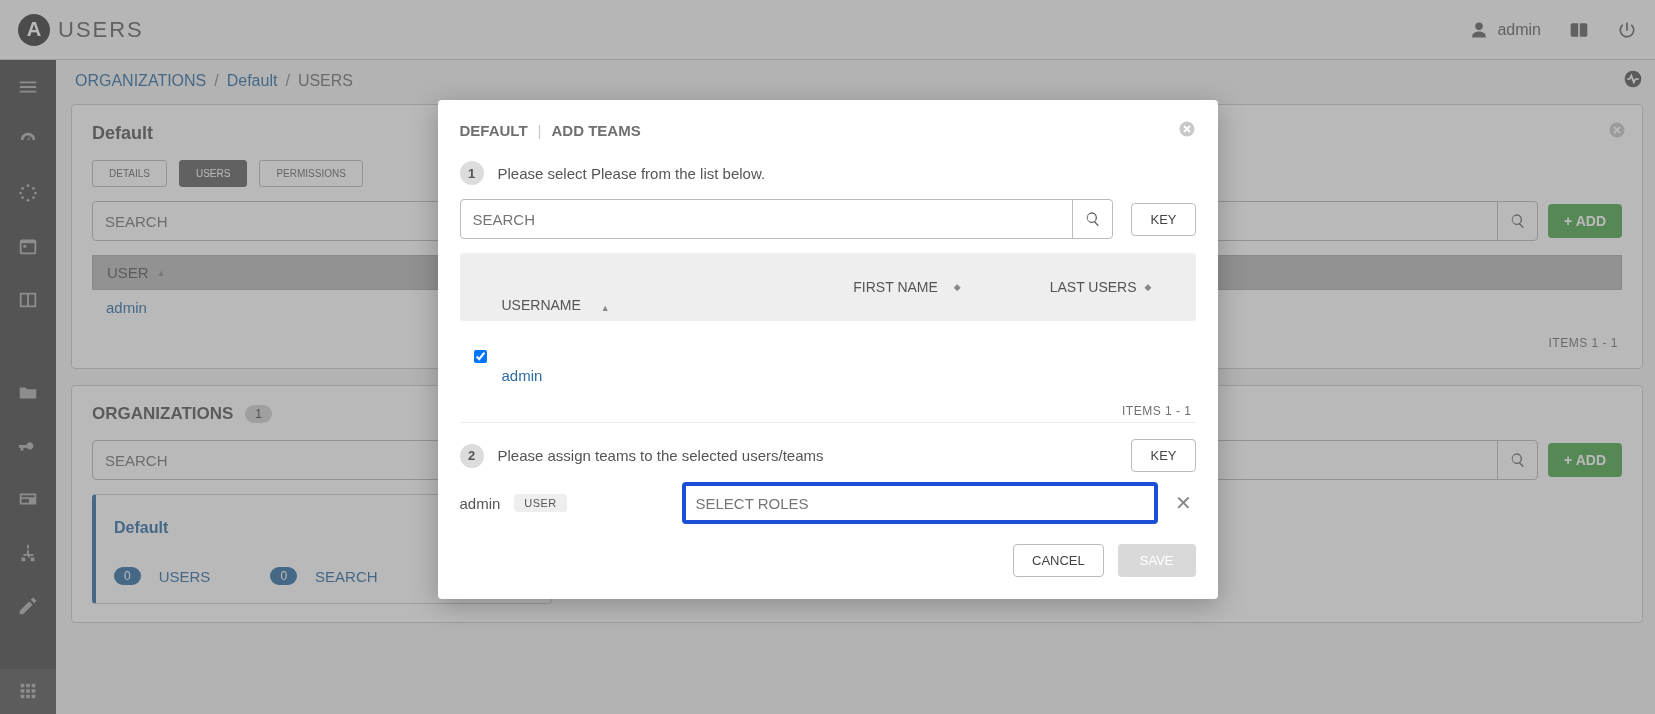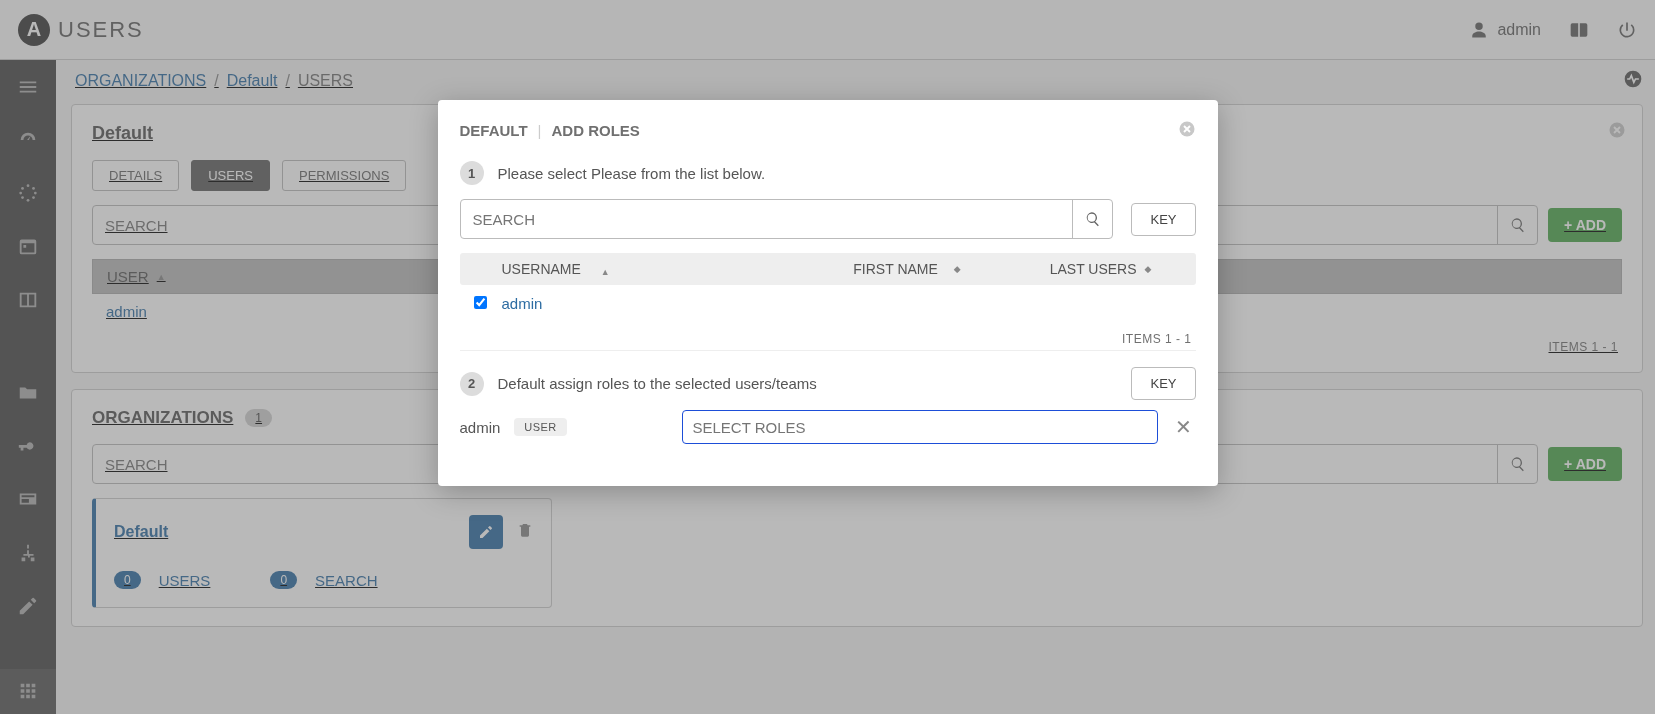--- a/index.html
+++ b/index.html
@@ -15,32 +15,32 @@
   .hdr-icon { width: 20px; height: 20px; display: inline-flex; align-items: center; justify-content: center; }
   
   
   .sidebar { position: absolute; top: 60px; left: 0; width: 56px; bottom: 0; background: #484848; display: flex; flex-direction: column; align-items: center; padding-top: 12px; gap: 24px; }
   .side-item { width: 56px; height: 36px; display: flex; align-items: center; justify-content: center; color: #b0b0b0; cursor: pointer; }
   .side-item svg, .side-item-sym { width: 22px; height: 22px; }
   .side-divider { flex: 1; }
   .side-bottom-item { width: 56px; height: 56px; display: flex; align-items: center; justify-content: center; color: #b0b0b0; background: #565656; }
 
   
-  .main { position: absolute; top: 60px; left: 56px; right: 0; bottom: 0; padding: 0 12px 12px 15px; overflow: auto; text-decoration: underline; }
+  .main { position: absolute; top: 60px; left: 56px; right: 0; bottom: 0; padding: 0 12px 12px 15px; overflow: auto; }
   .breadcrumb { display: flex; align-items: center; gap: 8px; padding: 12px 4px 14px; font-size: 16px; color: #707070; position: relative; }
   .breadcrumb a { color: #2d6ca2; text-decoration: none; }
   .breadcrumb .sep { color: #888; }
   .bc-icon-right { position: absolute; right: 0; color: #606060; }
   
   .panel { background: #fff; border: 1px solid #ccc; border-radius: 4px; padding: 18px 20px; margin-bottom: 16px; position: relative; }
   .panel-close { position: absolute; top: 16px; right: 16px; color: #bbb; cursor: pointer; }
   .panel-title { font-size: 18px; font-weight: 700; color: #555; margin-bottom: 16px; }
   
   .tabs { display: flex; gap: 12px; margin-bottom: 14px; }
-  .tab { padding: 7px 16px; border: 1px solid #bbb; border-radius: 3px; background: #fff; color: #666; font-size: 13px; cursor: pointer; }
+  .tab { padding: 7px 16px; border: 1px solid #bbb; border-radius: 3px; background: #fff; color: #666; font-size: 10px; cursor: pointer; }
   .tab.active { background: #606060; color: #fff; border-color: #606060; }
 
   .searchbar-row { display: flex; align-items: center; gap: 10px; margin-bottom: 14px; }
   .searchbar { flex: 1; height: 40px; border: 1px solid #bbb; border-radius: 4px; display: flex; }
   .searchbar input { flex: 1; border: none; padding: 0 12px; font-size: 15px; background: transparent; outline: none; }
   .searchbar .sicon { width: 40px; border-left: 1px solid #bbb; display: flex; align-items: center; justify-content: center; color: #666; }
   .add-btn { background: #4ba74b; color: #fff; border: none; border-radius: 4px; padding: 9px 16px; font-size: 14px; font-weight: 700; cursor: pointer; }
   
   .usr-header { background: #b8b8b8; padding: 8px 14px; color: #555; font-size: 15px; border: 1px solid #aaa; display:flex; align-items:center; gap:8px; }
   .usr-row { padding: 9px 14px; }
@@ -71,32 +71,32 @@
   .modal-close { margin-left: auto; color: #bbb; cursor: pointer; }
   .step-row { display: flex; align-items: center; gap: 14px; margin-bottom: 14px; }
   .step-num { width: 24px; height: 24px; border-radius: 50%; background: #dcdcdc; color: #555; font-size: 13px; font-weight:700; display: flex; align-items: center; justify-content: center; }
   .step-text { color: #555; font-size: 15px; }
   .key-btn { border: 1px solid #bbb; background: #fff; border-radius: 4px; padding: 8px 18px; color: #444; font-size: 13px; cursor: pointer; }
   .modal-searchbar { height: 40px; border: 1px solid #bbb; border-radius: 4px; display: flex; flex: 1; }
   .modal-searchbar input { flex: 1; border: none; padding: 0 12px; font-size: 15px; outline: none; background: transparent; }
   .modal-searchbar .sicon { width: 40px; border-left: 1px solid #bbb; display: flex; align-items: center; justify-content: center; color: #666; }
   .modal-table-head { background: #eee; display: flex; padding: 8px 14px; margin-top: 14px; color: #555; font-size: 14px; border-radius: 3px; }
   .mth-check { width: 28px; }
-  .mth-user { flex: 1.2; display:flex; align-items:flex-end; gap:20px; }
+  .mth-user { flex: 1.2; display:flex; align-items:flex-end; gap:20px;margin-top:36px; }
   .mth-first { flex: 0.8; display:flex; align-items:center; gap:16px; justify-content:flex-end; padding-right: 30px; }
   .mth-last { flex: 0.7; display:flex; align-items:center; gap:8px; justify-content:flex-end; padding-right: 30px; }
   .sort-caret { font-size: 9px; color:#888; }
   .modal-table-row { display: flex; padding: 10px 14px; align-items:center; font-size: 15px; }
   .modal-table-row a { color: #2d6ca2; text-decoration:none; }
   .modal hr { border: none; border-top: 1px solid #eee; margin: 4px 0 16px; }
   .assign-row { display:flex; align-items:center; gap: 14px; margin: 10px 0 20px; }
   .user-label { font-size: 15px; color: #555; }
   .pill { background: #eee; color: #555; font-size: 11px; padding: 3px 10px; border-radius: 4px; letter-spacing:0.4px; }
   .roles-input { flex: 0 0 476px; margin-left: auto; }
-  .roles-input input { width: 100%; height: 34px; border: 1px solid #1d4ed8; border-radius: 4px; padding: 0 10px; font-size: 15px; outline:none; }
+  .roles-input input { width: 100%; height: 42px; border: 4px solid #1d4ed8; border-radius: 4px; padding: 0 10px; font-size: 15px; outline:none; }
   .remove-x { color:#888; font-size:20px; cursor:pointer; width:24px; text-align:center; }
   .modal-foot { display:flex; justify-content:flex-end; gap: 14px; }
   .btn-cancel { border:1px solid #bbb; background:#fff; padding: 8px 18px; border-radius:4px; cursor:pointer; font-size:13px; color:#444; }
   .btn-save { background:#d9d9d9; color:#fff; padding: 8px 22px; border:none; border-radius:4px; font-size:13px; cursor:default; }
 
   .icon-svg { fill: currentColor; }
 </style>
 </head>
 <body>
 
@@ -288,21 +288,21 @@
     </div>
   </div>
 </div>
 
 <div class="overlay"></div>
 
 <div class="modal">
   <div class="modal-header">
     <span>DEFAULT</span>
     <span class="divider">|</span>
-    <span>ADD ROLES</span>
+    <span>ADD TEAMS</span>
     <span class="modal-close">
       <svg width="18" height="18" viewBox="0 0 24 24">
           <circle cx="12" cy="12" r="10" fill="#c8c8c8"></circle>
           <path d="M8 8l8 8M16 8l-8 8" stroke="#fff" stroke-width="2.5"></path>
         </svg>
     </span>
   </div>
 
   <div class="step-row">
     <div class="step-num">1</div>
@@ -343,24 +343,28 @@
       </div>
     <div class="mth-first"></div>
     <div class="mth-last"></div>
   </div>
   <div class="items-footer">ITEMS  1 - 1</div>
 
   <hr>
 
   <div class="step-row" style="margin-bottom: 6px;">
     <div class="step-num">2</div>
-    <div class="step-text">Default assign roles to the selected users/teams</div>
+    <div class="step-text">Please assign teams to the selected users/teams</div>
     <div style="margin-left:auto"><button class="key-btn">KEY</button></div>
   </div>
 
   <div class="assign-row">
     <span class="user-label">admin</span>
     <span class="pill">USER</span>
     <div class="roles-input"><input placeholder="SELECT ROLES" style=""></div>
     <span class="remove-x">✕</span>
   </div>
 
+  <div class="modal-foot">
+    <button class="btn-cancel">CANCEL</button>
+    <button class="btn-save">SAVE</button>
+  </div>
 </div>
 
 </body></html>

